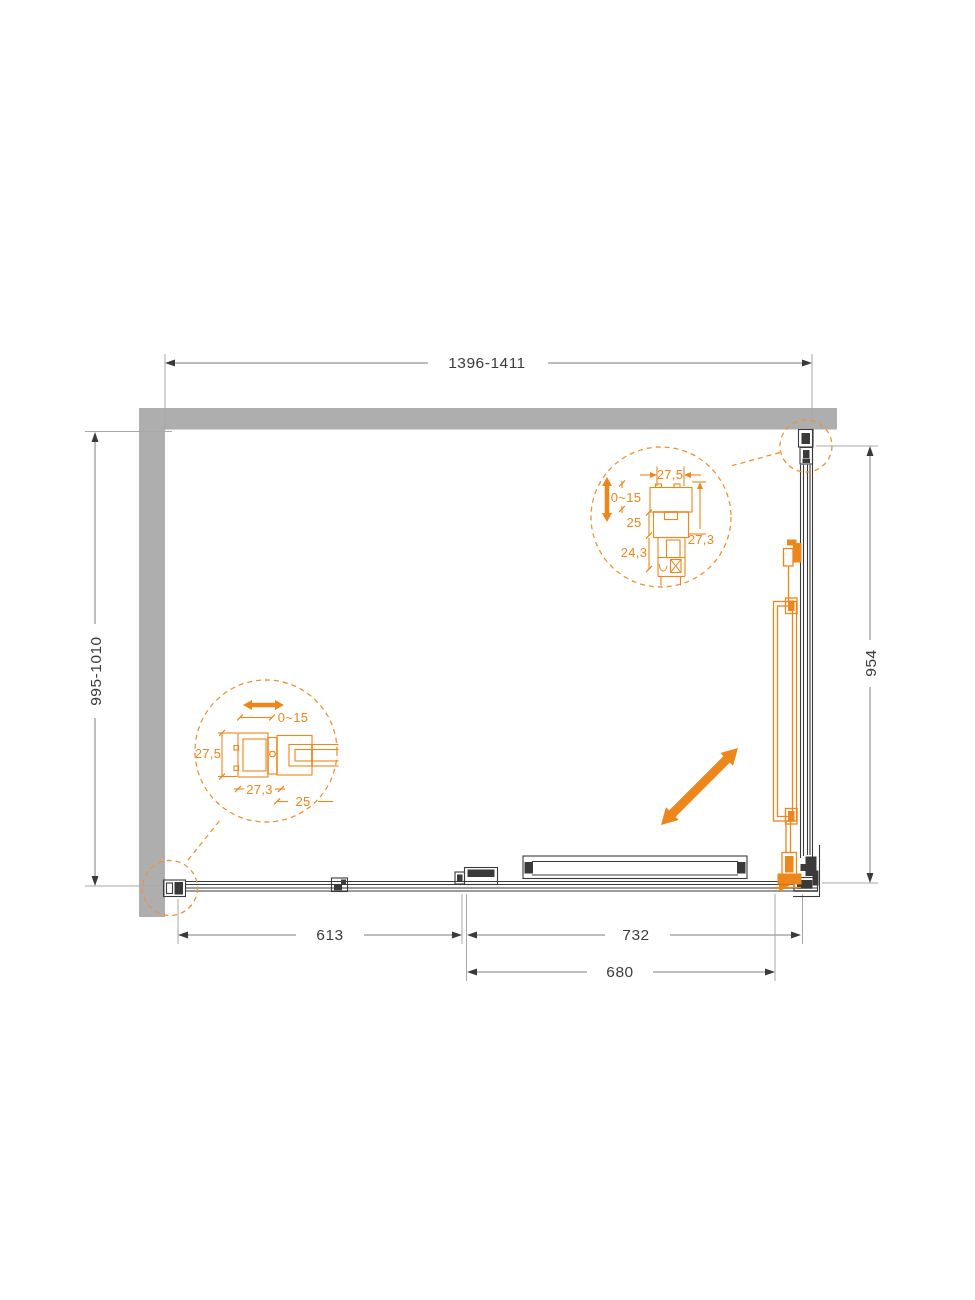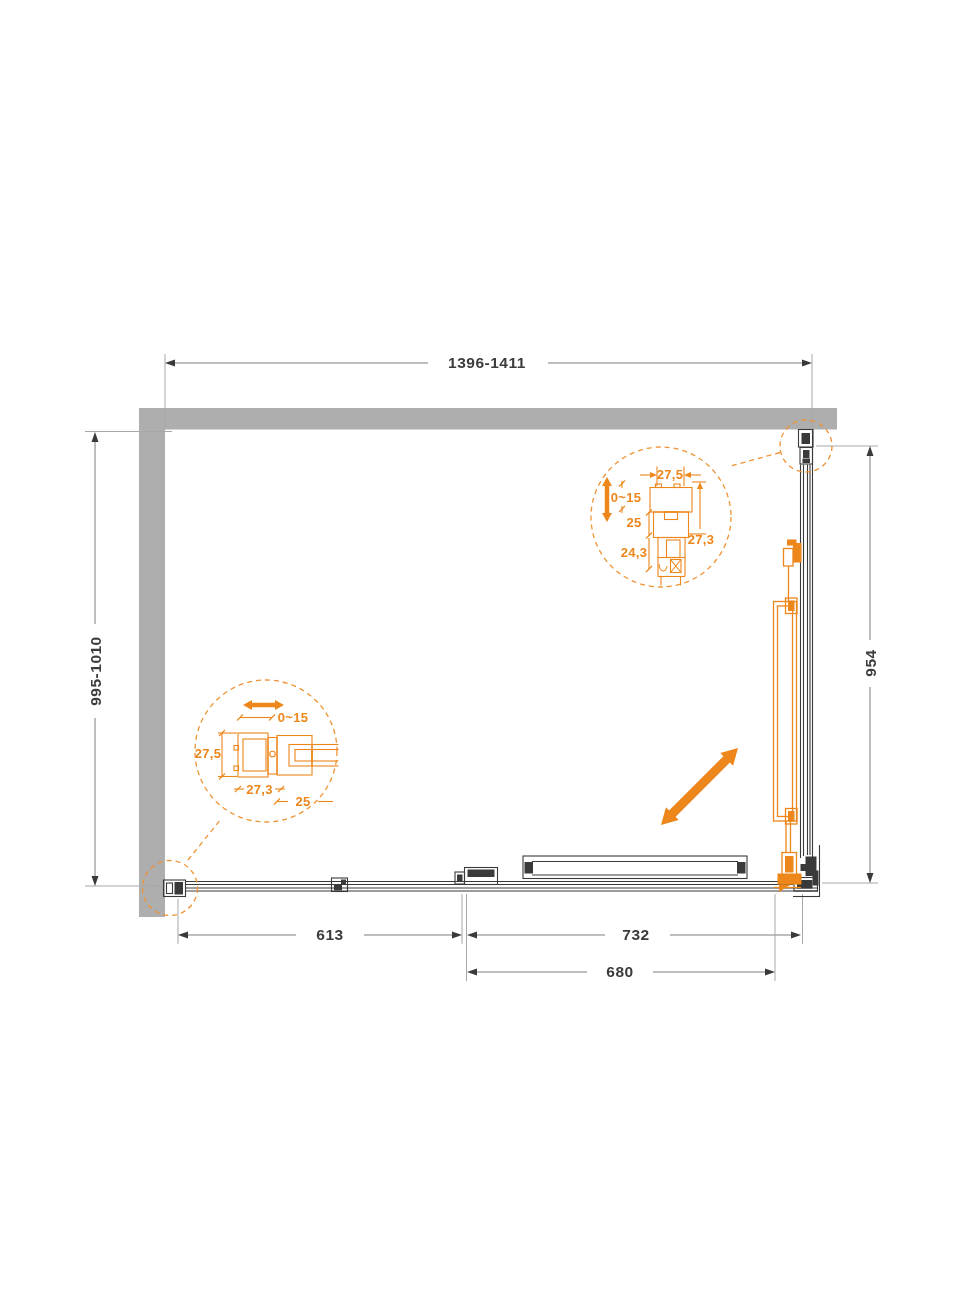--- a/index.html
+++ b/index.html
@@ -1,17 +1,17 @@
 <!DOCTYPE html>
 <html><head>
 <meta charset="utf-8">
 <style>
   html,body{margin:0;padding:0;background:#ffffff;}
   .stage{position:relative;width:975px;height:1300px;background:#ffffff;overflow:hidden;
-         font-family:"Liberation Sans", sans-serif;font-weight:bold;}
+         font-family:"Liberation Sans", sans-serif;}
   svg{position:absolute;left:0;top:0;}
   .dimtxt{font-family:"Liberation Sans",sans-serif;font-size:15.5px;fill:#3c3c3b;letter-spacing:.5px;}
   .odimtxt{font-family:"Liberation Sans",sans-serif;font-size:13px;fill:#ed861b;letter-spacing:.3px;}
   .dline{stroke:#7d7d7d;stroke-width:1;fill:none;}
   .eline{stroke:#a8a8a8;stroke-width:1;fill:none;}
   .darr{fill:#3a3a3a;stroke:none;}
   .draw{stroke:#3a3a3a;stroke-width:1.1;fill:none;}
   .drawf{fill:#3a3a3a;stroke:none;}
   .or{stroke:#ed861b;stroke-width:1.3;fill:none;}
   .orf{fill:#ed861b;stroke:none;}

